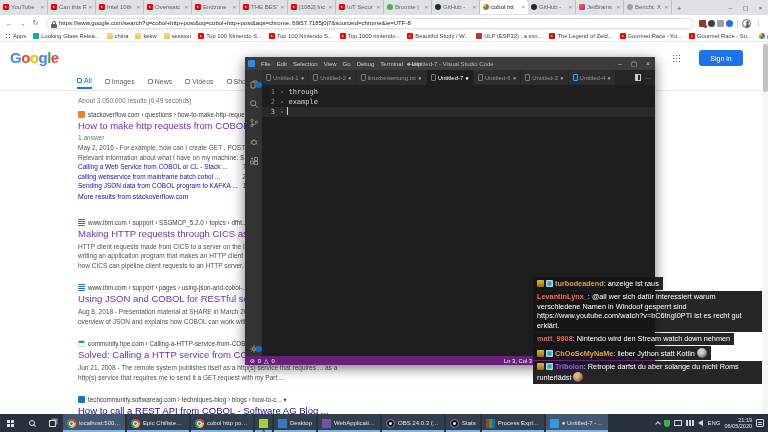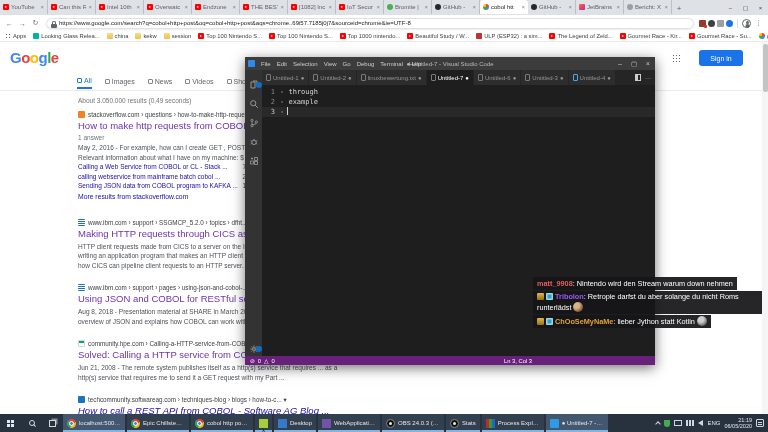--- a/index.html
+++ b/index.html
@@ -410,21 +410,21 @@
           <div class="r-title" style="color: rgb(110, 50, 176);">Solved: Calling a HTTP service from COB...</div>
           <div class="r-sn">Jun 21, 2008 - The remote system publishes itself as a http(s) service that requires ... as a</div>
           <div class="r-sn">http(s) service that requires me to send it a GET request with my Part ...</div>
         </div>
 
         <div class="result">
           <div class="r-bc">
             <span class="r-fav i-softwareag"></span>
             <span>techcommunity.softwareag.com › techniques-blog › blogs › how-to-c... ▾</span>
           </div>
-          <div class="r-title" style="color: rgb(26, 13, 171); font-style: italic;">How to call a REST API from COBOL - Software AG Blog ...</div>
+          <div class="r-title" style="color: rgb(26, 13, 171);">How to call a REST API from COBOL - Software AG Blog ...</div>
         </div>
       </div>
 
       <div id="scrollbar">
         <div id="scrollthumb"></div>
       </div>
     </div>
   </section>
 
   <section id="vscode">
@@ -557,39 +557,51 @@
       <span>⊘</span>
       <span>0</span>
       <span>△</span>
       <span>0</span>
       <span id="vcursorpos">Ln 3, Col 3</span>
     </div>
   </section>
 
   <section id="chat">
     <div class="cmsg">
+      <span class="badge badge-gold"></span>
+        <span class="badge badge-teal"></span>
+        <span class="cuser" style="color: rgb(210, 162, 76);">turbodeadend</span>
+        <span>: </span>
+        <span>anzeige ist raus</span>
+    </div>
+    <div class="cmsg">
+      <span class="cuser" style="color: rgb(255, 107, 81);">LevantinLynx_</span>
+        <span>: </span>
+        <span>@all wer sich dafür interessiert warum verschiedene Namen in Windoof gesperrt sind https://www.youtube.com/watch?v=bC6tngI0PTI ist es recht gut erklärt.</span>
+    </div>
+    <div class="cmsg">
       <span class="cuser" style="color: rgb(226, 95, 95);">matt_9908</span>
         <span>: </span>
-        <span>Nintendo wird den Stream warum down nehmen</span>
+        <span>Nintendo wird den Stream watch down nehmen</span>
+    </div>
+    <div class="cmsg">
+      <span class="badge badge-gold"></span>
+        <span class="badge badge-teal"></span>
+        <span class="cuser" style="color: rgb(227, 162, 58);">ChOoSeMyNaMe</span>
+        <span>: </span>
+        <span>lieber Jython statt Kotlin</span>
+        <span class="emote emote-gray"></span>
     </div>
     <div class="cmsg">
       <span class="badge badge-gold"></span>
         <span class="badge badge-teal"></span>
         <span class="cuser" style="color: rgb(155, 89, 245);">Tribolon</span>
         <span>: </span>
         <span>Retropie darfst du aber solange du nicht Roms runterlädst</span>
         <span class="emote emote-monkey"></span>
-    </div>
-    <div class="cmsg">
-      <span class="badge badge-gold"></span>
-        <span class="badge badge-teal"></span>
-        <span class="cuser" style="color: rgb(227, 162, 58);">ChOoSeMyNaMe</span>
-        <span>: </span>
-        <span>lieber Jython statt Kotlin</span>
-        <span class="emote emote-gray"></span>
     </div>
   </section>
 
   <section id="taskbar">
     <div class="tsys">
         <span id="winlogo"></span>
       </div>
     <div class="tsys">
         <span id="searchglass"></span>
       </div>

